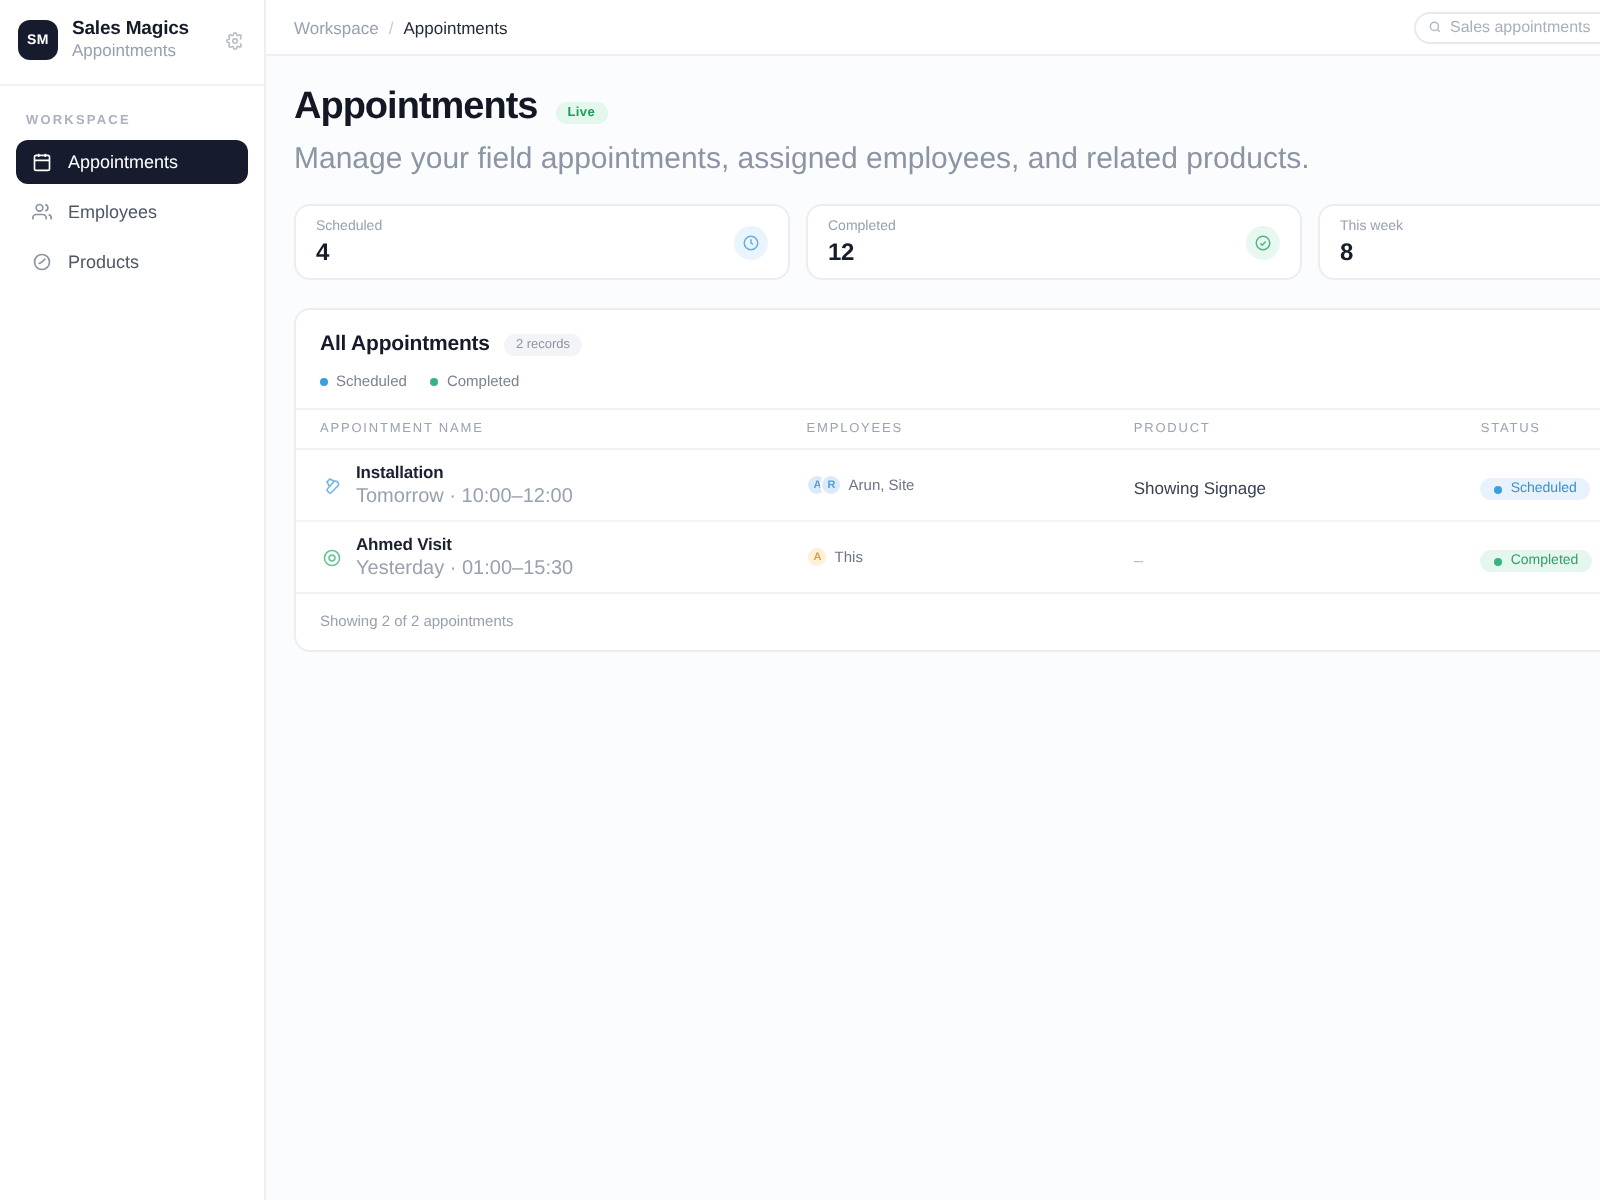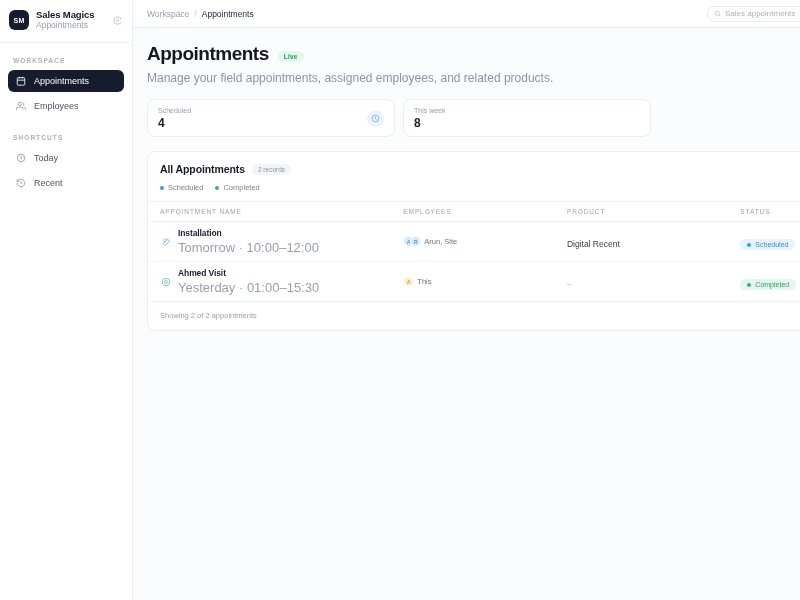--- a/index.html
+++ b/index.html
@@ -118,21 +118,21 @@
   .live-badge {
     background: #e3f7ec; color: #17а05a;
     color: #18a05b;
     font-size: 6.5px;
     padding: 2px 6px;
     border-radius: 7px;
     font-weight: bold;
     letter-spacing: .2px;
     position: relative; top: 2px;
   }
-  .page-sub { font-size: 12px; color: #8c95a3; margin-top: 6px; }
+  .page-sub { font-size: 15px; color: #8c95a3; margin-top: 6px; }
 
   
   .stats { display: flex; gap: 8px; margin-bottom: 14px; }
   .stat-card {
     background: #ffffff;
     border: 1px solid #ecedf1;
     border-radius: 8px;
     height: 38px;
     padding: 6px 10px;
     display: flex; align-items: center;
@@ -189,21 +189,21 @@
   tbody td { padding: 6px 0; border-bottom: 1px solid #f4f5f7; vertical-align: middle; }
   tbody tr:last-child td { border-bottom: none; }
   td.c-name { padding-left: 12px; }
 
   .name-cell { display: flex; align-items: center; gap: 7px; }
   .row-ico { width: 11px; height: 11px; flex: 0 0 11px; display:flex; align-items:center; justify-content:center; }
   .row-ico svg { width: 10px; height: 10px; display: block; }
   .ri-blue { color: #7ab6e4; }
   .ri-green { color: #6dc49b; }
   .nm-main { font-size: 8.5px; font-weight: bold; color: #1b2130; letter-spacing: -.1px; }
-  .nm-sub { font-size: 13px; color: #98a1ae; margin-top: 2px; }
+  .nm-sub { font-size: 10px; color: #98a1ae; margin-top: 2px; }
 
   .emp-cell { display: flex; align-items: center; }
   .av-stack { display: flex; margin-right: 3px; }
   .avatar {
     width: 11px; height: 11px; border-radius: 50%;
     font-size: 5.5px; font-weight: bold;
     display: flex; align-items: center; justify-content: center;
     border: 1px solid #ffffff;
   }
   .av-blue { background: #dbeafa; color: #5b9ed3; }
@@ -267,46 +267,31 @@
         <span class="nav-ico">
           <svg viewBox="0 0 24 24" fill="none" stroke="currentColor" stroke-width="2">
               <path d="M17 21v-2a4 4 0 0 0-4-4H5a4 4 0 0 0-4 4v2"></path>
               <circle cx="9" cy="7" r="4"></circle>
               <path d="M23 21v-2a4 4 0 0 0-3-3.87M16 3.13a4 4 0 0 1 0 7.75"></path>
             </svg>
         </span>
         <span>Employees</span>
       </div>
 
-    </div>
-
-    <div class="nav-section">
-      <div class="nav-label">SHORTCUTS</div>
-
       <div class="nav-item">
         <span class="nav-ico">
           <svg viewBox="0 0 24 24" fill="none" stroke="currentColor" stroke-width="2">
               <circle cx="12" cy="12" r="9"></circle>
-              <path d="M12 7v5l3 2"></path>
+              <path d="M12 12l4-4M12 12l-4 2"></path>
             </svg>
         </span>
-        <span>Today</span>
-      </div>
-
-      <div class="nav-item">
-        <span class="nav-ico">
-          <svg viewBox="0 0 24 24" fill="none" stroke="currentColor" stroke-width="2">
-              <path d="M3 12a9 9 0 1 0 3-6.7L3 8"></path>
-              <path d="M3 3v5h5"></path>
-              <path d="M12 8v4l3 2"></path>
-            </svg>
-        </span>
-        <span>Recent</span>
+        <span>Products</span>
       </div>
     </div>
+
   </aside>
 
   <main class="main">
 
     <div class="topbar">
       <div class="crumbs">
         <span class="crumb-muted">Workspace</span>
         <span class="crumb-sep">/</span>
         <span class="crumb-cur">Appointments</span>
       </div>
@@ -337,20 +322,32 @@
             <div class="stat-value">4</div>
           </div>
           <div class="stat-ico ico-blue">
             <svg viewBox="0 0 24 24" fill="none" stroke="currentColor" stroke-width="2">
                 <circle cx="12" cy="12" r="9"></circle>
                 <path d="M12 7v5l3 2"></path>
               </svg>
           </div>
         </div>
 
+        <div class="stat-card">
+          <div class="stat-text">
+            <div class="stat-label">Completed</div>
+            <div class="stat-value">12</div>
+          </div>
+          <div class="stat-ico ico-green">
+            <svg viewBox="0 0 24 24" fill="none" stroke="currentColor" stroke-width="2">
+                <circle cx="12" cy="12" r="9"></circle>
+                <path d="M8.5 12.5l2.5 2.5 4.5-5"></path>
+              </svg>
+          </div>
+        </div>
 
         <div class="stat-card">
           <div class="stat-text">
             <div class="stat-label">This week</div>
             <div class="stat-value">8</div>
           </div>
         </div>
       </div>
 
       <div class="table-card">
@@ -401,21 +398,21 @@
               <td>
                 <div class="emp-cell">
                   <span class="av-stack">
                     <span class="avatar av-blue">A</span>
                     <span class="avatar av-blue">R</span>
                   </span>
                   <span class="emp-names">Arun, Site</span>
                 </div>
               </td>
               <td>
-                <span class="prod-cell">Digital Recent</span>
+                <span class="prod-cell">Showing Signage</span>
               </td>
               <td>
                 <span class="pill pill-blue">
                   <span class="dot dot-blue"></span>
                   <span>Scheduled</span>
                 </span>
               </td>
             </tr>
 
             <tr>

